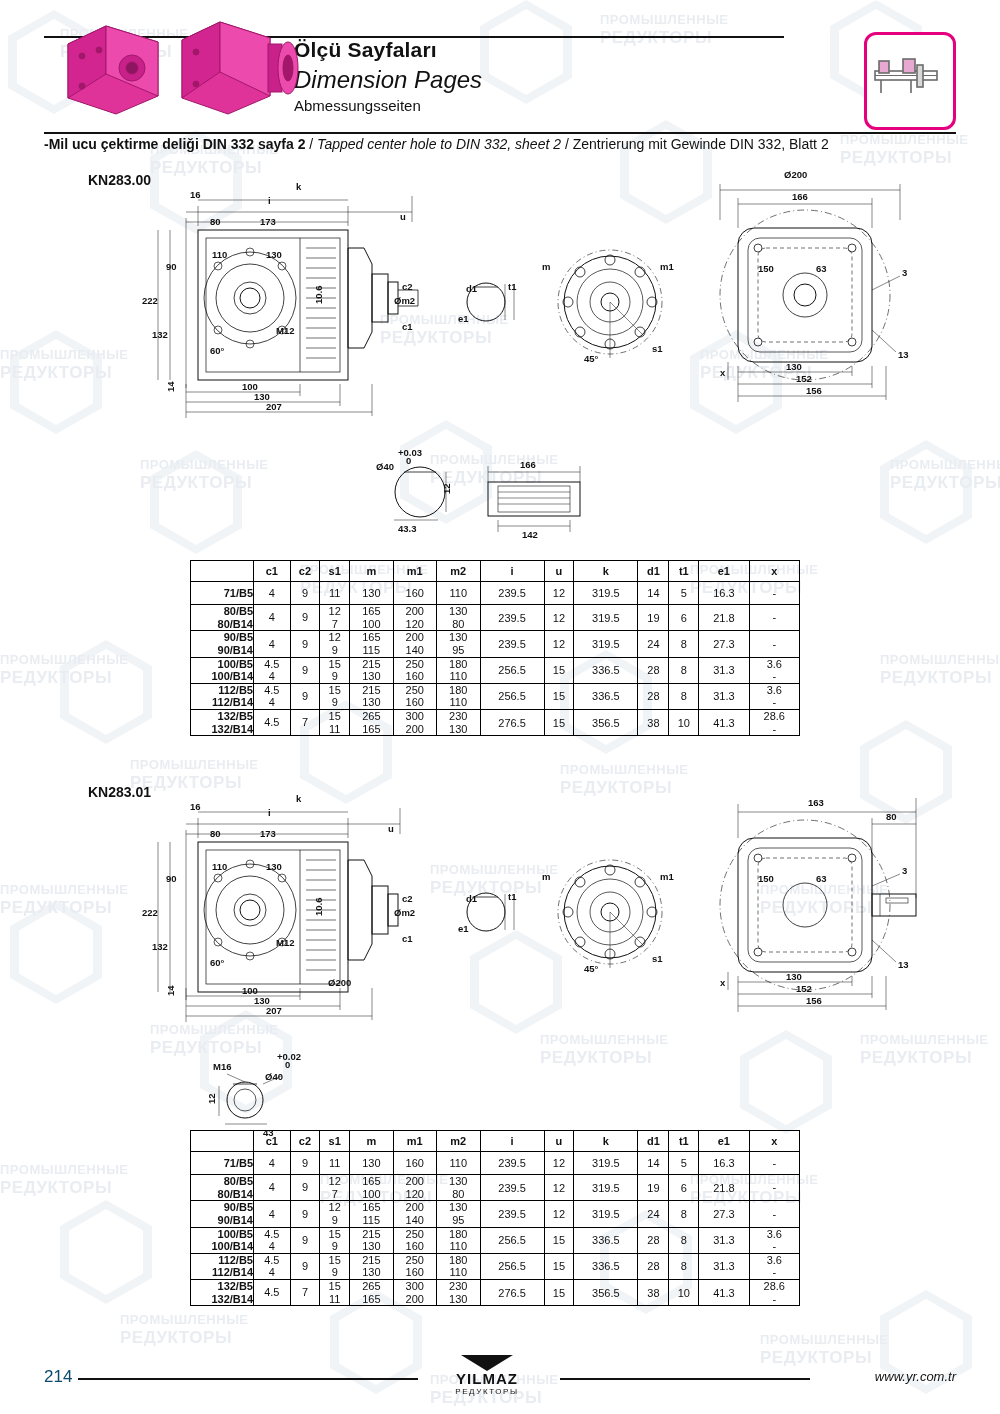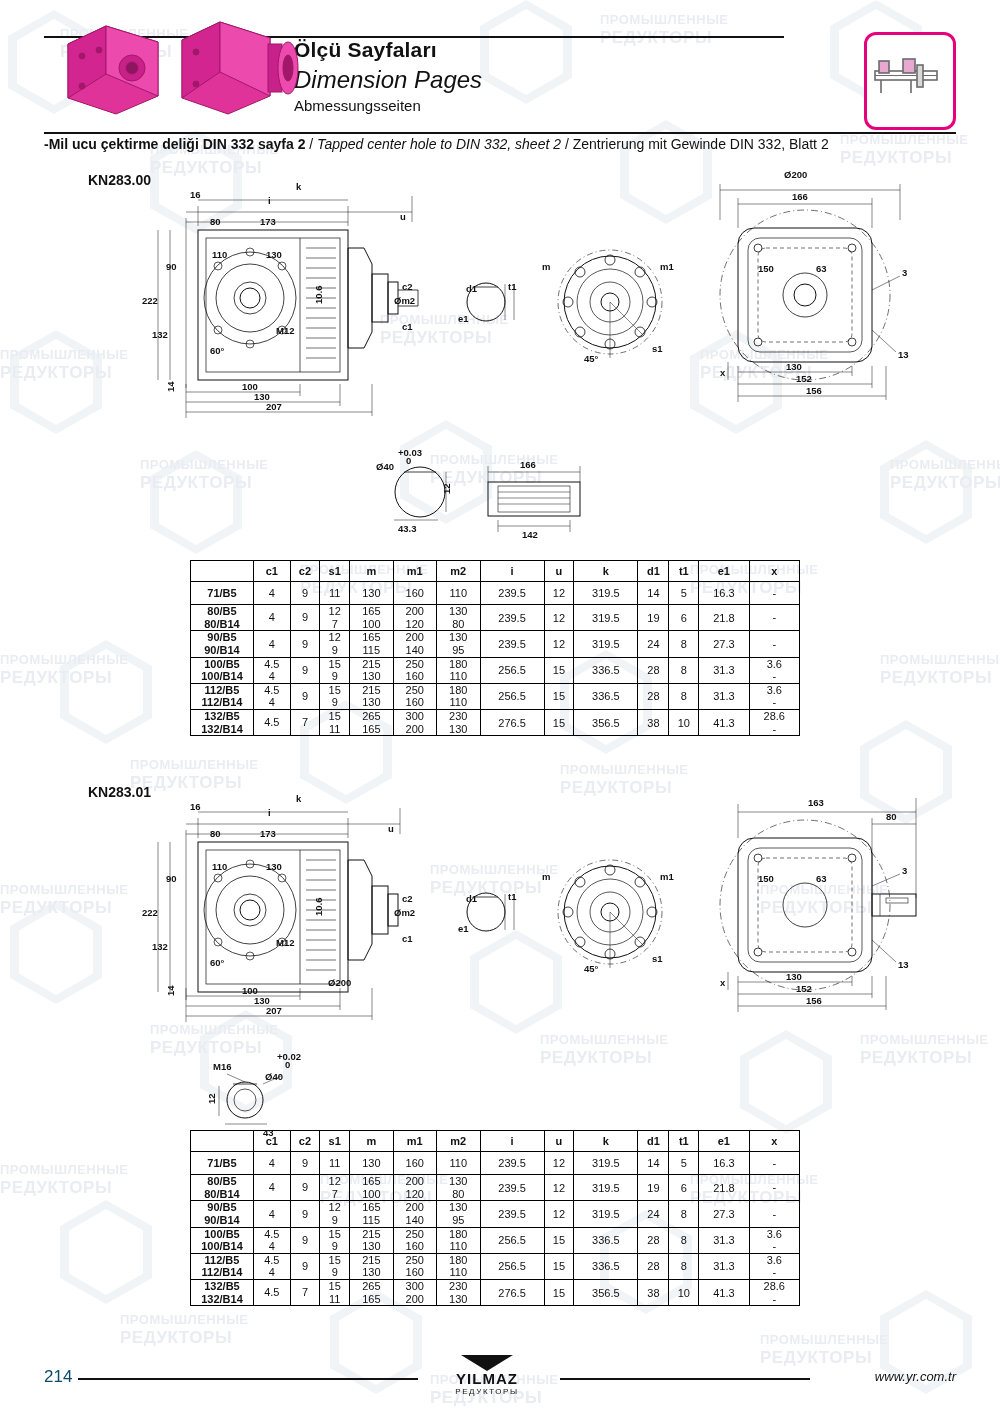--- a/index.html
+++ b/index.html
@@ -63,21 +63,21 @@
   }
   table.dim th, table.dim td{
     border:1px solid #000;
     text-align:center;
     padding:0;
     height:22px;
     font-weight:normal;
     color:#111;
   }
   table.dim thead th{height:20px;font-weight:bold;}
-  table.dim td.row-head{font-weight:bold;text-align:center;width:62px;margin-top:24px;}
+  table.dim td.row-head{font-weight:bold;text-align:right;width:62px;margin-top:24px;}
   table.dim td.two-line{line-height:1.15;}
   .tl{display:block;}
 
   
   .pageno{position:absolute;left:44px;top:1367px;font-size:17px;color:#0c4a6e;}
   .foot-rule-l{position:absolute;left:78px;top:1378px;width:340px;height:2px;background:#111;}
   .foot-rule-r{position:absolute;left:560px;top:1378px;width:250px;height:2px;background:#111;}
   .site{position:absolute;right:44px;top:1369px;font-size:13px;font-style:italic;}
   .logo{position:absolute;left:432px;top:1355px;width:110px;height:40px;text-align:center;}
   .logo .tri{

